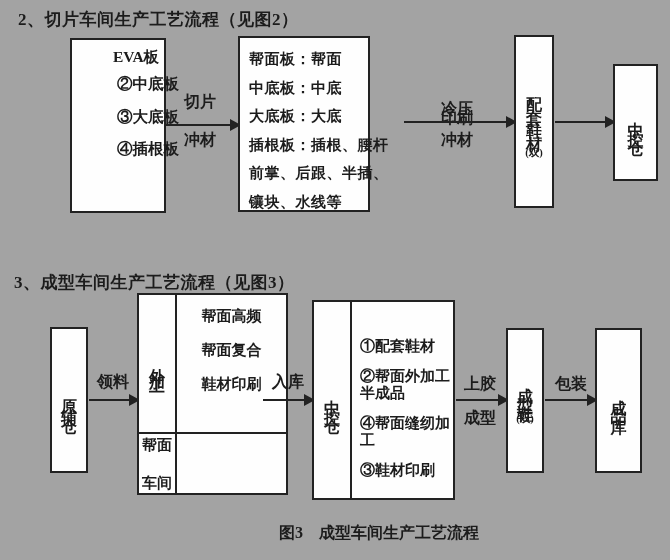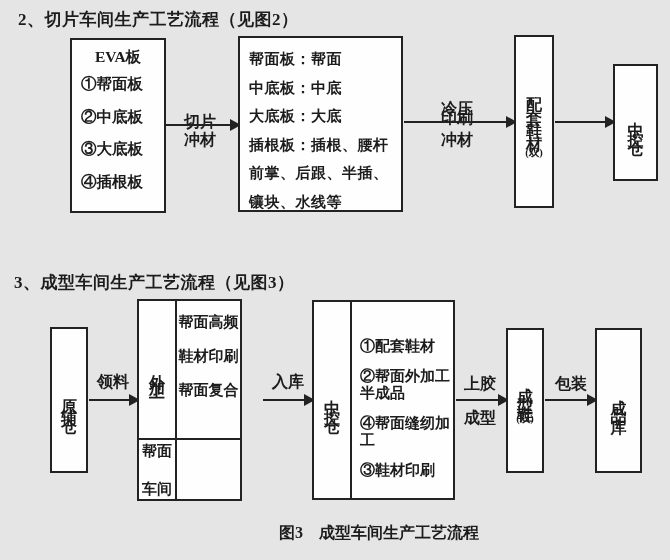--- a/index.html
+++ b/index.html
@@ -1,17 +1,17 @@
 <!DOCTYPE html>
 <html><head>
 <meta charset="utf-8">
 <style>
   html,body { margin:0; padding:0; background:#ffffff; }
   .canvas {
-    position:relative; width:670px; height:560px; background:#e5e5e5;
+    position:relative; width:670px; height:560px; background:#a3a3a3;
     font-family:"Liberation Serif","DejaVu Serif",serif; color:#1c1c1c;
     overflow:hidden;
   }
   .heading {
     position:absolute; font-size:17px; font-weight:700;
     letter-spacing:0.5px; white-space:nowrap;
   }
   .box {
     position:absolute; border:2px solid #222; box-sizing:border-box;
     background:#fefefe;
@@ -42,33 +42,32 @@
   .list-item { font-size:15px; font-weight:600; line-height:17px; margin-bottom:13px; }
   .caption { position:absolute; font-size:16px; font-weight:700; white-space:nowrap; }
 </style>
 </head>
 <body>
 
 <div class="canvas">
 
   <div class="heading" style="left:18px; top:8px;">2、切片车间生产工艺流程（见图2）</div>
 
-  <div class="box" style="left:70px; top:38px; width:96px; height:175px;">
+  <div class="box" style="left:70px; top:38px; width:96px; height:175px;padding-left:36px;">
     <div class="eva-title">EVA板</div>
-    <div class="eva-item">①帮面板</div>
     <div class="eva-item">②中底板</div>
     <div class="eva-item">③大底板</div>
     <div class="eva-item">④插根板</div>
   </div>
 
-  <div class="lbl" style="left:184px; top:112px;">切片</div>
+  <div class="lbl" style="left:184px; top:92px;">切片</div>
   <div class="lbl" style="left:184px; top:130px;">冲材</div>
   <div class="arrow" style="left:166px; top:124px; width:72px;"></div>
 
-  <div class="box" style="left:238px; top:36px; width:165px; height:176px; padding:7px 0 0 9px;">
+  <div class="box" style="left:238px; top:36px; width:132px; height:176px; padding:7px 0 0 9px;">
     <div class="board-line">帮面板：帮面</div>
     <div class="board-line">中底板：中底</div>
     <div class="board-line">大底板：大底</div>
     <div class="board-line">插根板：插根、腰杆</div>
     <div class="board-line">前掌、后跟、半插、</div>
     <div class="board-line">镶块、水线等</div>
   </div>
 
   <div class="lbl" style="left:441px; top:68px;margin-top:40px;">印刷</div>
   <div class="lbl" style="left:441px; top:99px;">冷压</div>
@@ -88,30 +87,30 @@
 
   <div class="heading" style="left:14px; top:271px;">3、成型车间生产工艺流程（见图3）</div>
 
   <div class="box center-flex" style="left:50px; top:327px; width:38px; height:146px;">
     <div class="vtext">原辅仓</div>
   </div>
 
   <div class="lbl" style="left:97px; top:372px;">领料</div>
   <div class="arrow" style="left:89px; top:399px; width:48px;"></div>
 
-  <div class="box" style="left:137px; top:299px; width:105px; height:202px;">
+  <div class="box" style="left:137px; top:293px; width:151px; height:202px;">
     <div class="vline" style="left:36px;"></div>
     <div class="hline" style="top:137px;"></div>
     <div class="cell center-flex" style="left:0; top:0; width:36px; height:137px;">
       <div class="vtext" style="letter-spacing:6px;">外加工</div>
     </div>
     <div class="cell" style="left:38px; top:4px; right:0; height:133px;">
       <div class="wk-line">帮面高频</div>
+      <div class="wk-line">帮面复合</div>
       <div class="wk-line">鞋材印刷</div>
-      <div class="wk-line">帮面复合</div>
     </div>
     <div class="cell center-flex" style="left:0; top:139px; width:36px; bottom:0;">
       <div class="two-line">帮面车间</div>
     </div>
   </div>
 
   <div class="lbl" style="left:272px; top:372px;">入库</div>
   <div class="arrow" style="left:263px; top:399px; width:49px;"></div>
 
   <div class="box" style="left:312px; top:300px; width:143px; height:200px;">

